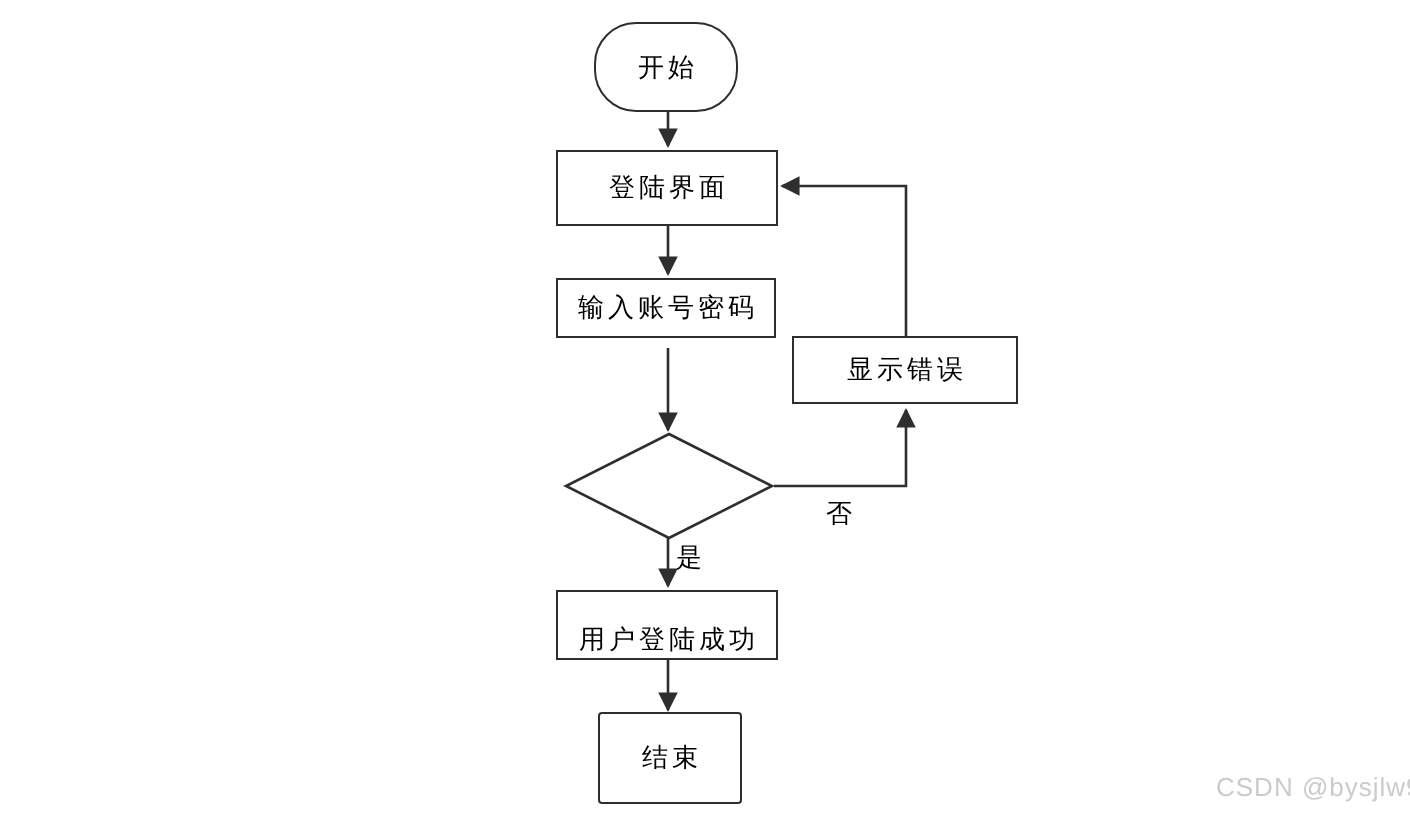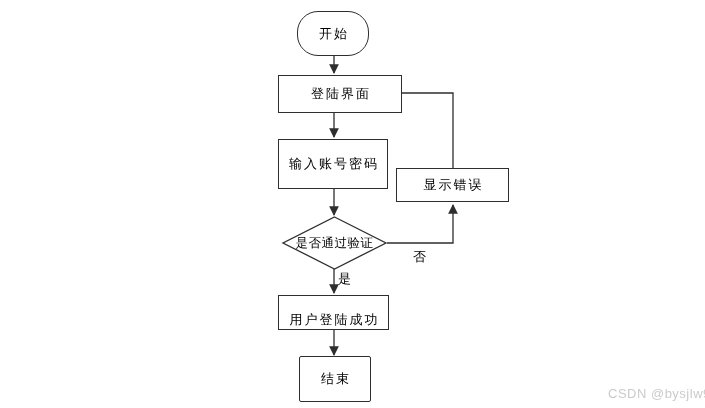--- a/index.html
+++ b/index.html
@@ -78,35 +78,32 @@
       <path d="M371 243 H437 V205" marker-end="url(#arrow)"></path>
       <path d="M437 168 V93 H375" marker-end="url(#arrow)"></path>
     </g>
     <polygon points="318.5,217 370,243 318.5,269 267,243" fill="#ffffff" stroke="#2e2e2e" stroke-width="1.3"></polygon>
   </svg>
 
   <div class="node stadium" style="left:281px; top:11px; width:72px; height:45px;">
     <span>开始</span>
   </div>
 
-  <div class="node" style="left:262px; top:75px; width:124px; height:38px;">
+  <div class="node" style="left:262px; top:75px; width:111px; height:38px;">
     <span>登陆界面</span>
   </div>
 
-  <div class="node" style="left:262px; top:139px; width:110px; height:50px;text-align:right;">
+  <div class="node" style="left:262px; top:139px; width:110px; height:30px;text-align:right;">
     <span>输入账号密码</span>
   </div>
 
   <div class="node" style="left:380px; top:168px; width:113px; height:34px;">
     <span>显示错误</span>
   </div>
 
-  <div class="diamond-label" style="left:267px; top:217px; width:103px; height:52px;">
-    <span>是否通过验证</span>
-  </div>
 
   <div class="node" style="left:262px; top:295px; width:111px; height:35px;align-items:flex-end;">
     <span>用户登陆成功</span>
   </div>
 
   <div class="node stadium" style="left:283px; top:356px; width:72px; height:46px; border-radius:2px;">
     <span>结束</span>
   </div>
 
   <div class="edge-label" style="left:322px; top:270px;">是</div>

